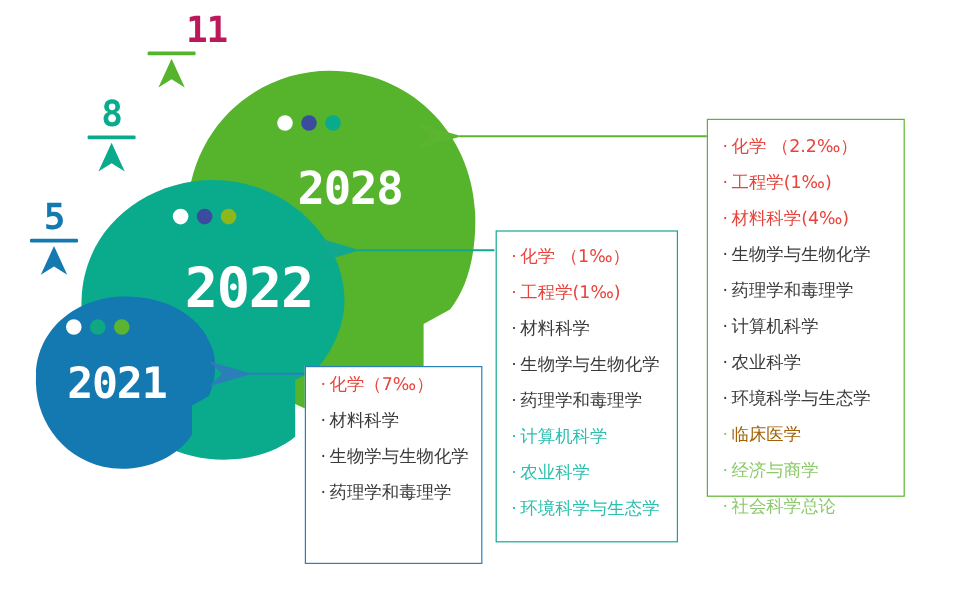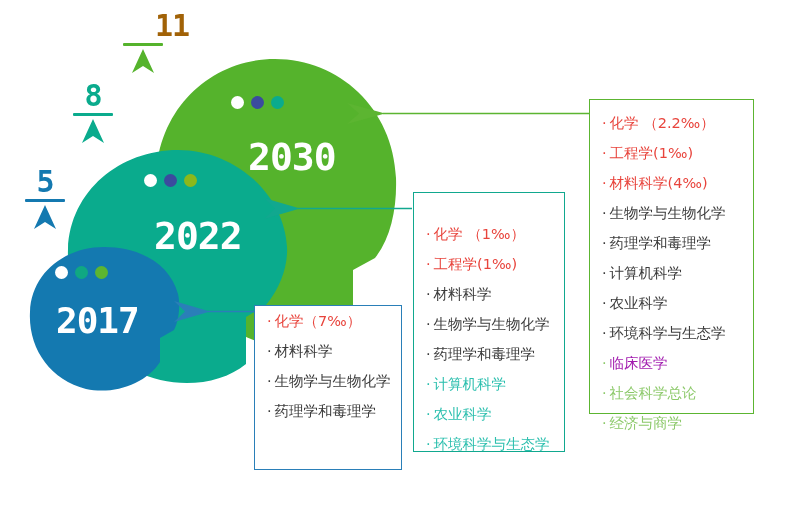--- a/index.html
+++ b/index.html
@@ -68,77 +68,77 @@
                C 120 295, 170 298, 200 277
                L 200 212 L 222 200
                C 238 180, 244 150, 243 120
                C 240 50, 186 1, 122 1 Z" fill="#55b32c"></path>
     </svg>
     <div class="dots" style="left:78px;top:38px;">
       <span style="background:#ffffff"></span>
       <span style="background:#3b4b9e"></span>
       <span style="background:#0aab8d"></span>
     </div>
-    <div class="yr" style="left:95px;top:80px;font-size:38px;">2030</div>
+    <div class="yr" style="left:95px;top:80px;font-size:38px;">2028</div>
   </div>
 
   <div class="bubble" id="b2022" style="left:66px;top:149px;width:225px;height:240px;">
     <svg width="225" height="240" viewBox="0 0 225 240">
       <path d="M112 1
                C 54 1, 4 42, 2 100
                C 0 152, 26 198, 70 222
                C 104 240, 152 238, 180 215
                L 180 168 L 200 156
                C 215 138, 222 116, 221 98
                C 218 44, 168 1, 112 1 Z" fill="#0aab8d"></path>
     </svg>
     <div class="dots" style="left:78px;top:25px;">
       <span style="background:#ffffff"></span>
       <span style="background:#3b4b9e"></span>
       <span style="background:#8cb81b"></span>
     </div>
-    <div class="yr" style="left:88px;top:68px;font-size:38px;">2022</div>
+    <div class="yr" style="left:88px;top:68px;font-size:46px;">2022</div>
   </div>
 
   <div class="bubble" id="b2018" style="left:28px;top:246px;width:152px;height:146px;">
     <svg width="152" height="146" viewBox="0 0 152 146">
       <path d="M76 1
                C 36 1, 3 28, 2 66
                C 0 102, 22 134, 58 143
                C 86 149, 118 138, 132 116
                L 132 92 L 146 84
                C 152 72, 152 56, 150 48
                C 142 18, 112 1, 76 1 Z" fill="#1479b0"></path>
     </svg>
     <div class="dots" style="left:27px;top:20px;">
       <span style="background:#ffffff"></span>
       <span style="background:#10a882"></span>
       <span style="background:#5cb531"></span>
     </div>
-    <div class="yr" style="left:28px;top:57px;font-size:36px;">2017</div>
+    <div class="yr" style="left:28px;top:57px;font-size:36px;">2021</div>
   </div>
 
   <div class="stat" style="left:22px;top:168px;">
     <div class="num" style="color:#1479b0;">5</div>
     <div class="rule" style="background:#1479b0;"></div>
     <svg class="arw" width="24" height="26" viewBox="0 0 24 26">
       <path d="M12 1 L23 25 L12 18 L1 25 Z" fill="#1479b0"></path>
     </svg>
   </div>
 
   <div class="stat" style="left:70px;top:82px;">
     <div class="num" style="color:#0aab8d;">8</div>
     <div class="rule" style="background:#0aab8d;"></div>
     <svg class="arw" width="24" height="26" viewBox="0 0 24 26">
       <path d="M12 1 L23 25 L12 18 L1 25 Z" fill="#0aab8d"></path>
     </svg>
   </div>
 
   <div class="stat" style="left:120px;top:12px;">
-    <div class="num" style="color:#a16207;margin-left:35px;">11</div>
+    <div class="num" style="color:#be185d;margin-left:35px;">11</div>
     <div class="rule" style="background:#55b32c;"></div>
     <svg class="arw" width="24" height="26" viewBox="0 0 24 26">
       <path d="M12 1 L23 25 L12 18 L1 25 Z" fill="#55b32c"></path>
     </svg>
   </div>
 
   <div class="conn" style="left:345px;top:100px;">
     <svg width="248" height="28" viewBox="0 0 248 28">
       <path d="M2 3 L40 13.5 L2 24 L14 13.5 Z" fill="#5cb531"></path>
       <line x1="38" y1="13.5" x2="246" y2="13.5" stroke="#5cb531" stroke-width="1.6"></line>
@@ -171,21 +171,21 @@
         <span class="dot" style="color:#3b3b3b;">·</span><span style="color:#3b3b3b;">生物学与生物化学</span>
       </li>
       <li style="padding-left:12px;">
         <span class="dot" style="color:#3b3b3b;">·</span><span style="color:#3b3b3b;">药理学和毒理学</span>
       </li>
     </ul>
   </div>
 
   <div class="box box-teal" style="left:413px;top:192px;width:152px;height:260px;">
     <ul>
-      <li style="padding-left:12px;margin-top:26px;">
+      <li style="padding-left:12px;margin-top:6px;">
         <span class="dot" style="color:#e8443c;">·</span><span style="color:#e8443c;">化学 （1‰）</span>
       </li>
       <li style="padding-left:12px;">
         <span class="dot" style="color:#e8443c;">·</span><span style="color:#e8443c;">工程学(1‰)</span>
       </li>
       <li style="padding-left:12px;">
         <span class="dot" style="color:#3b3b3b;">·</span><span style="color:#3b3b3b;">材料科学</span>
       </li>
       <li style="padding-left:12px;">
         <span class="dot" style="color:#3b3b3b;">·</span><span style="color:#3b3b3b;">生物学与生物化学</span>
@@ -225,24 +225,24 @@
       <li style="padding-left:12px;">
         <span class="dot" style="color:#3b3b3b;">·</span><span style="color:#3b3b3b;">计算机科学</span>
       </li>
       <li style="padding-left:12px;">
         <span class="dot" style="color:#3b3b3b;">·</span><span style="color:#3b3b3b;">农业科学</span>
       </li>
       <li style="padding-left:12px;">
         <span class="dot" style="color:#3b3b3b;">·</span><span style="color:#3b3b3b;">环境科学与生态学</span>
       </li>
       <li style="padding-left:12px;">
-        <span class="dot" style="color:#8cc96a;">·</span><span style="color:#a21caf;">临床医学</span>
+        <span class="dot" style="color:#8cc96a;">·</span><span style="color:#a16207;">临床医学</span>
+      </li>
+      <li style="padding-left:12px;">
+        <span class="dot" style="color:#8cc96a;">·</span><span style="color:#8cc96a;">经济与商学</span>
       </li>
       <li style="padding-left:12px;">
         <span class="dot" style="color:#8cc96a;">·</span><span style="color:#8cc96a;">社会科学总论</span>
       </li>
-      <li style="padding-left:12px;">
-        <span class="dot" style="color:#8cc96a;">·</span><span style="color:#8cc96a;">经济与商学</span>
-      </li>
     </ul>
   </div>
 
 </div>
 
 </body></html>

